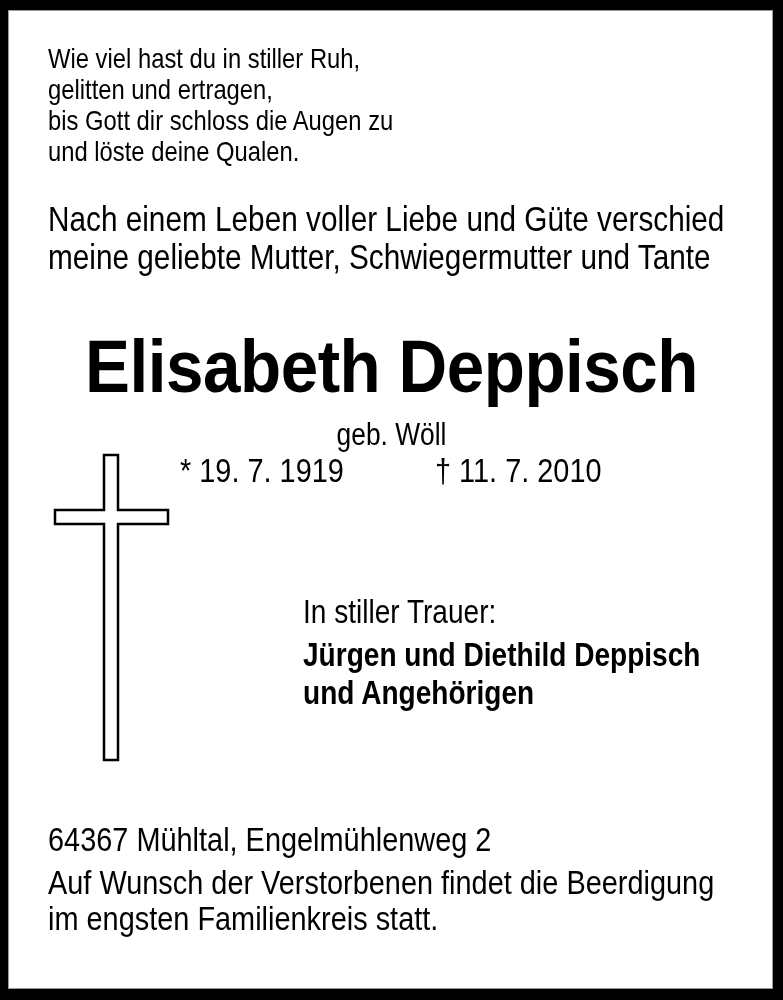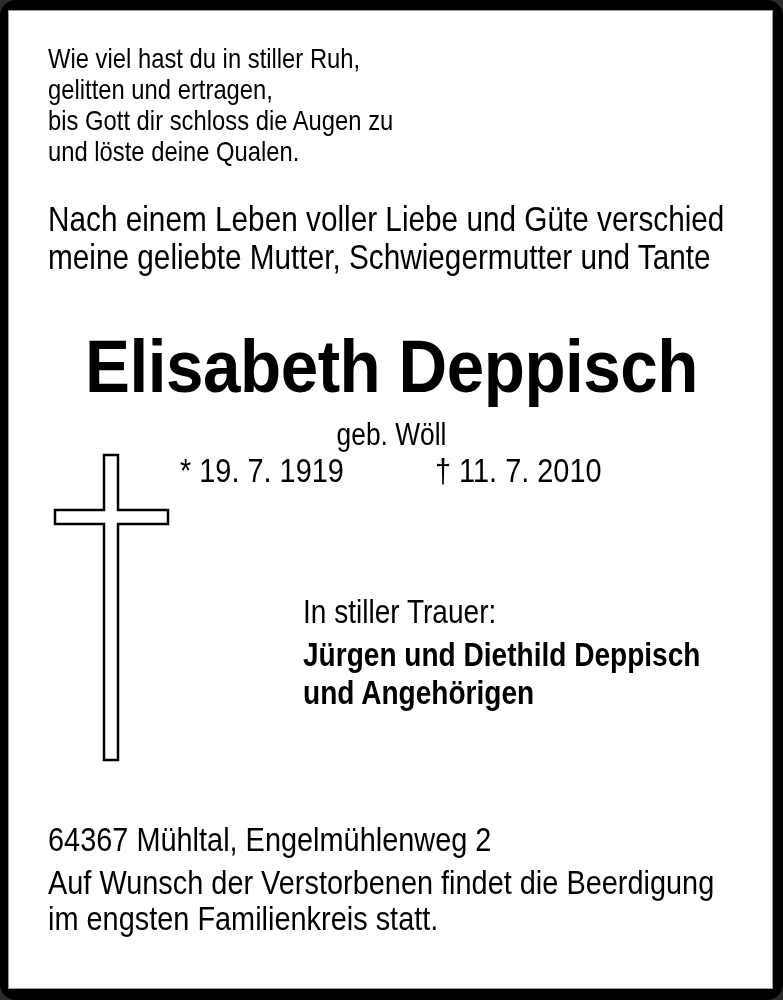--- a/index.html
+++ b/index.html
@@ -3,21 +3,20 @@
 <meta charset="utf-8">
 <style>
   html, body { margin: 0; padding: 0; background: #2b2b2b; }
   .page {
     position: relative;
     width: 783px;
     height: 1000px;
     background: #000;
     overflow: hidden;
     margin: 0 auto;
-    border-radius: 16px;
   }
   .panel {
     position: absolute;
     left: 8px;
     top: 10px;
     width: 765px;
     height: 979px;
     background: #fff;
     box-shadow: 0 0 0 1px #9a9a9a inset;
   }

